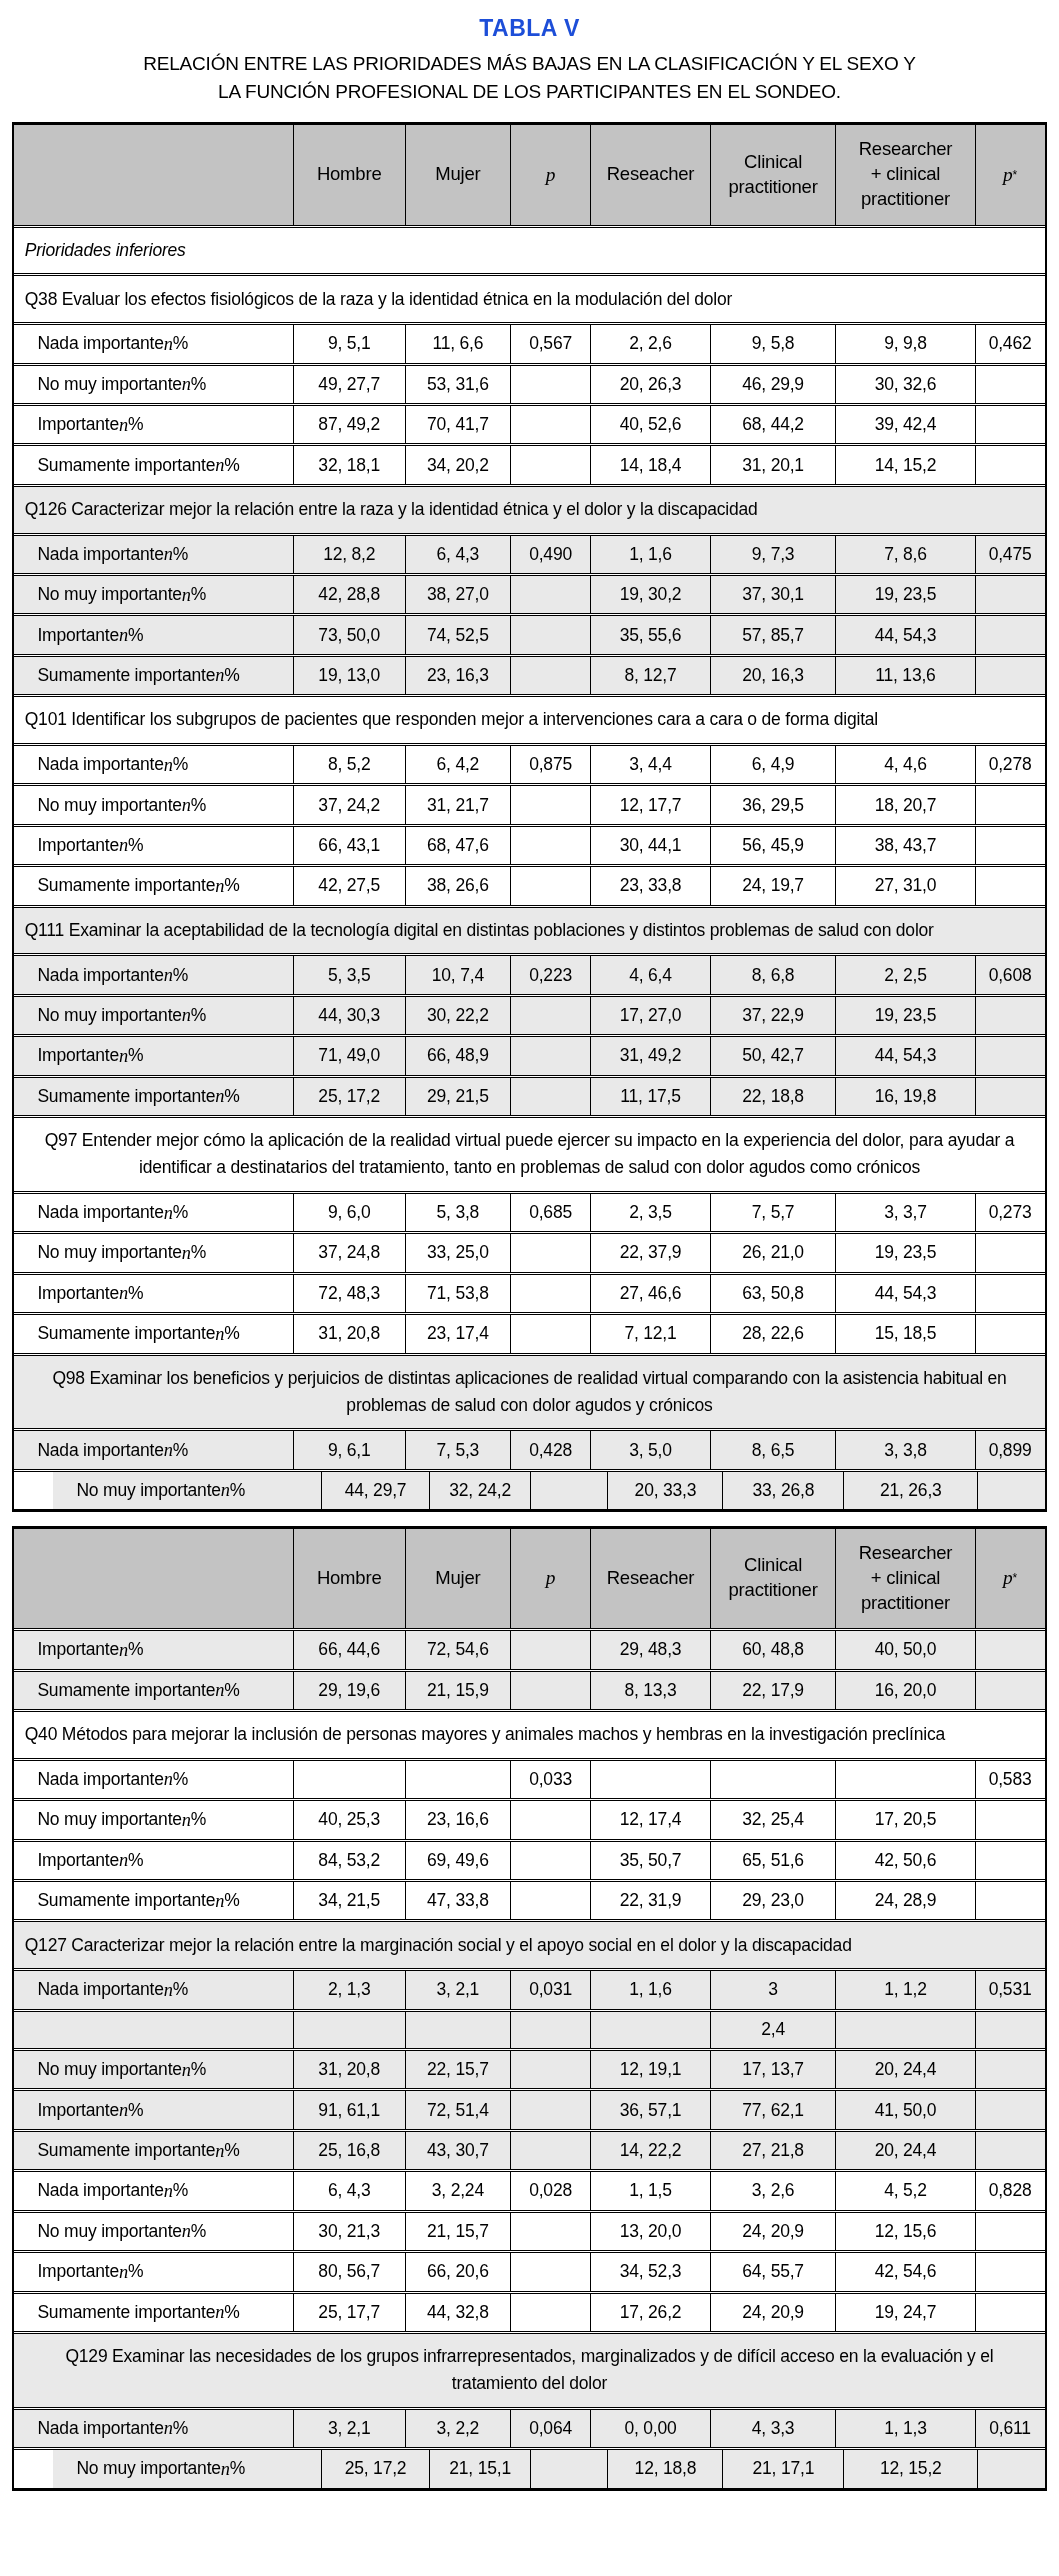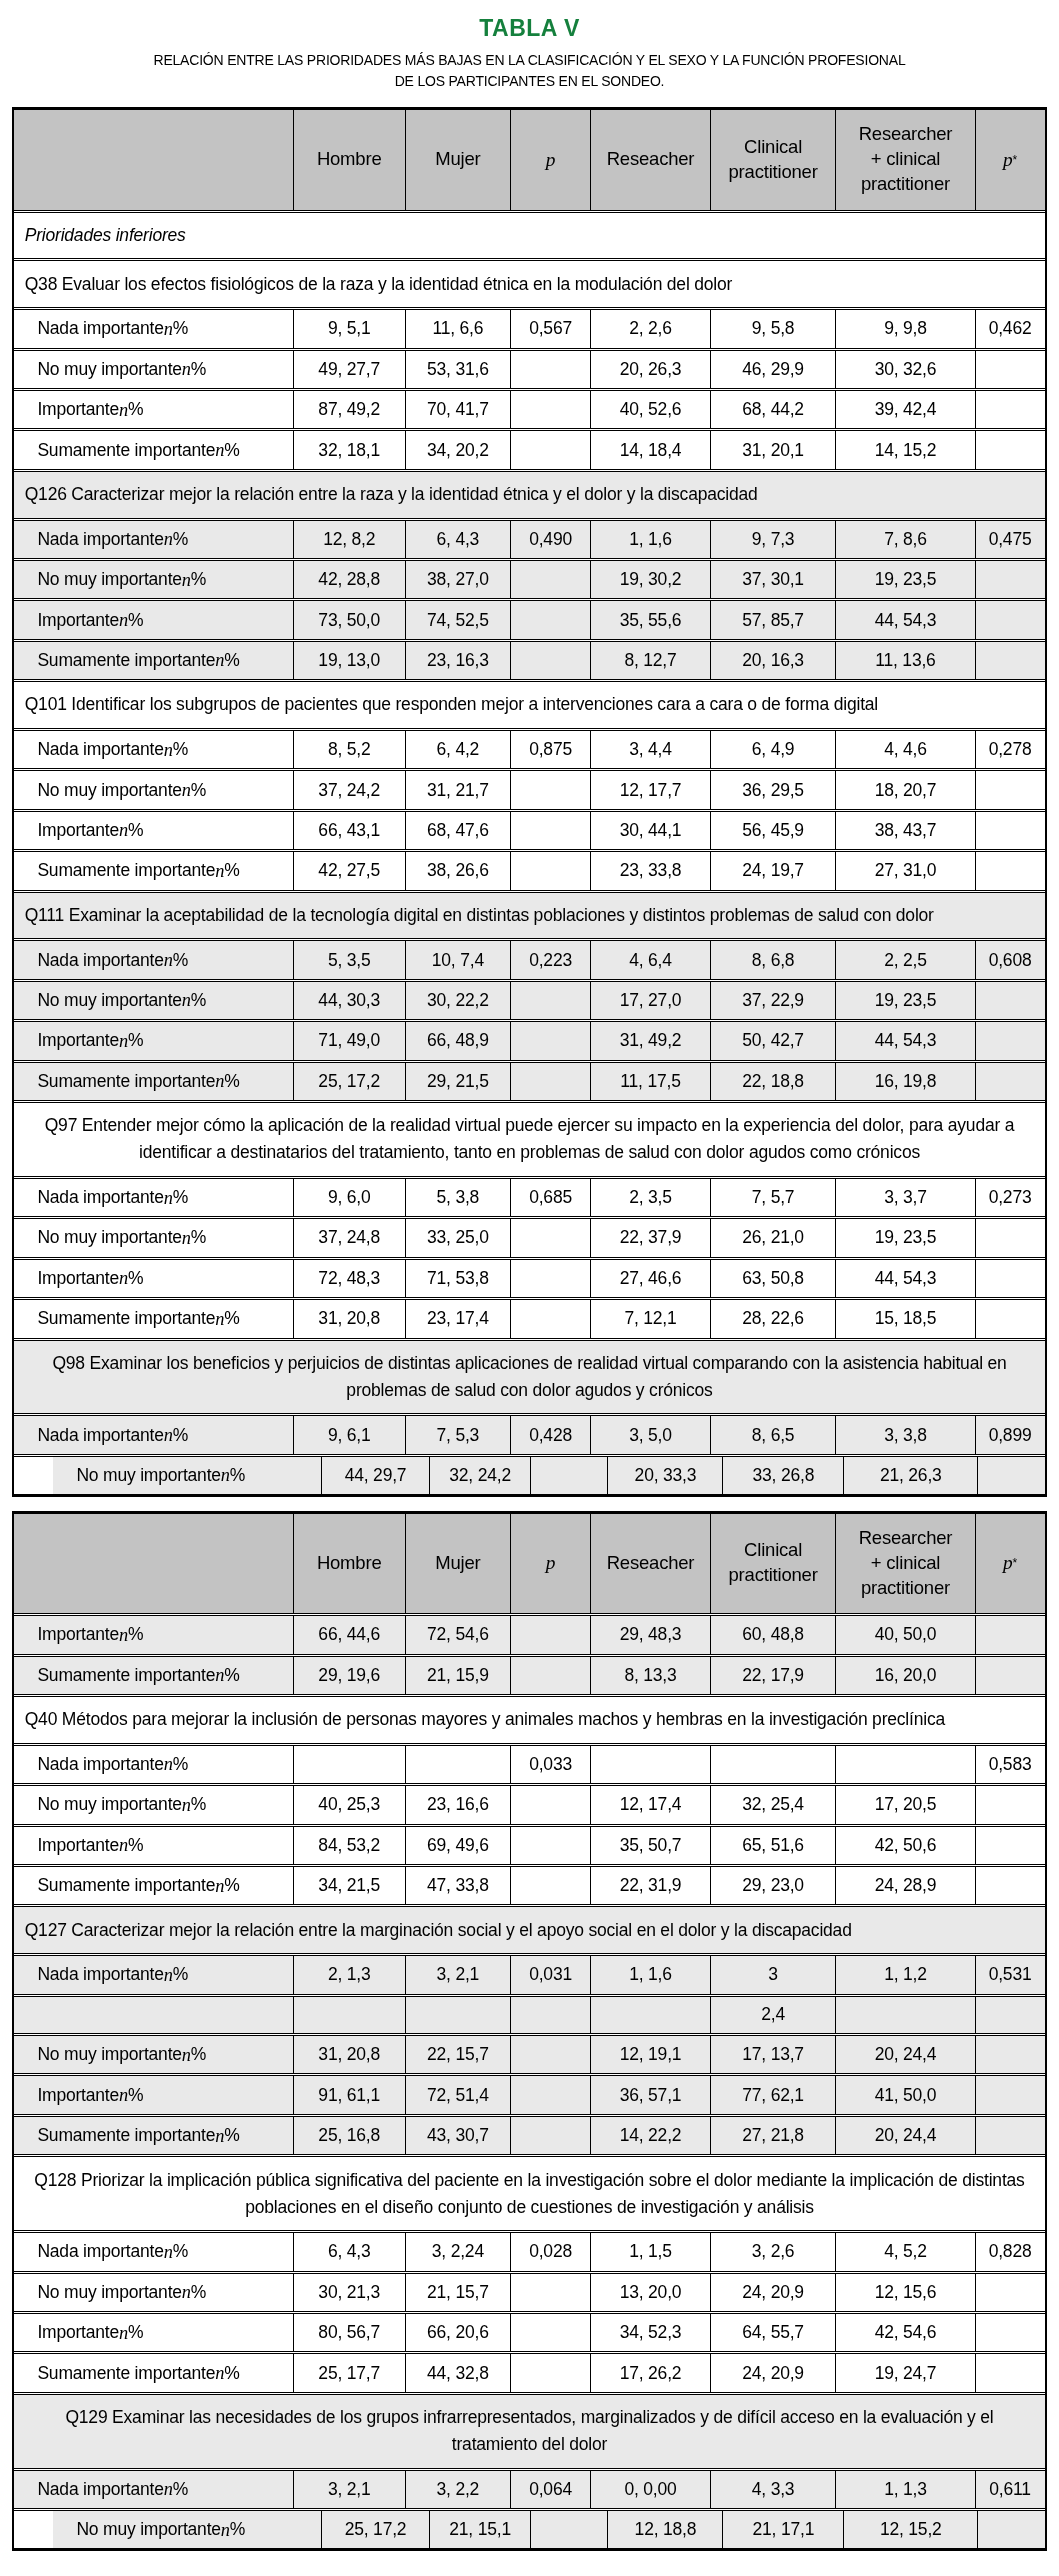--- a/index.html
+++ b/index.html
@@ -4,24 +4,24 @@
 <style>
   html,body { margin:0; padding:0; background:#ffffff; }
   body {
     width:1059px; min-height:3212px;
     font-family:"Liberation Sans", sans-serif;
     color:#000; letter-spacing:-0.2px;
   }
   .page { padding:7.2px 12.4px 15.5px; }
   .title {
     text-align:center; font-size:23px; font-weight:700;
-    color:#15803d; margin-top:8.2px; letter-spacing:0.5px;
+    color:#1d4ed8; margin-top:8.2px; letter-spacing:0.5px;
   }
   .subtitle {
-    text-align:center; font-size:14px; color:#000;
+    text-align:center; font-size:19px; color:#000;
     max-width:773px; margin:7.2px auto 15.5px; line-height:1.5;
   }
   .chunk {
     border:2.1px solid #000;
     border-top:3.6px solid #000;
     border-bottom:3.6px solid #000;
     background:#fff;
   }
   .chunk + .chunk { margin-top:13.4px; }
   .row {
@@ -445,23 +445,20 @@
         <div class="row data-row bg-g">
           <div class="cell label-cell">Sumamente importante<br><i>n</i> %</div>
           <div class="cell val-cell">25, 16,8</div>
           <div class="cell val-cell">43, 30,7</div>
           <div class="cell val-cell"></div>
           <div class="cell val-cell">14, 22,2</div>
           <div class="cell val-cell">27, 21,8</div>
           <div class="cell val-cell">20, 24,4</div>
           <div class="cell val-cell"></div>
         </div>
-        <div class="row span-row bg-w">
-          <div class="cell">Q128 Priorizar la implicación pública significativa del paciente en la investigación sobre el dolor mediante la implicación de distintas poblaciones en el diseño conjunto de cuestiones de investigación y análisis</div>
-        </div>
         <div class="row data-row bg-w">
           <div class="cell label-cell">Nada importante <i>n</i> %</div>
           <div class="cell val-cell">6, 4,3</div>
           <div class="cell val-cell">3, 2,24</div>
           <div class="cell val-cell">0,028</div>
           <div class="cell val-cell">1, 1,5</div>
           <div class="cell val-cell">3, 2,6</div>
           <div class="cell val-cell">4, 5,2</div>
           <div class="cell val-cell">0,828</div>
         </div>

